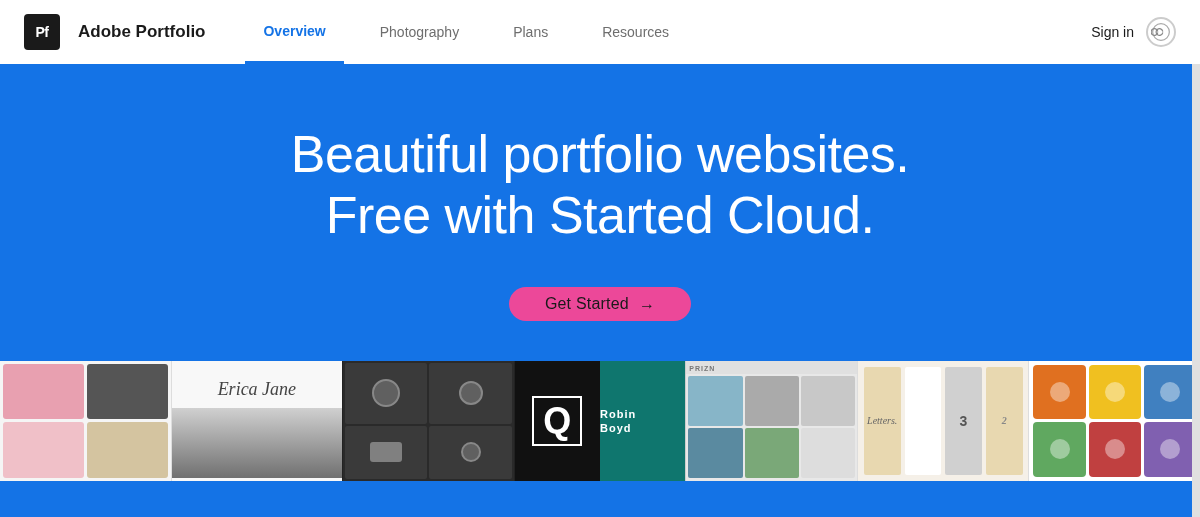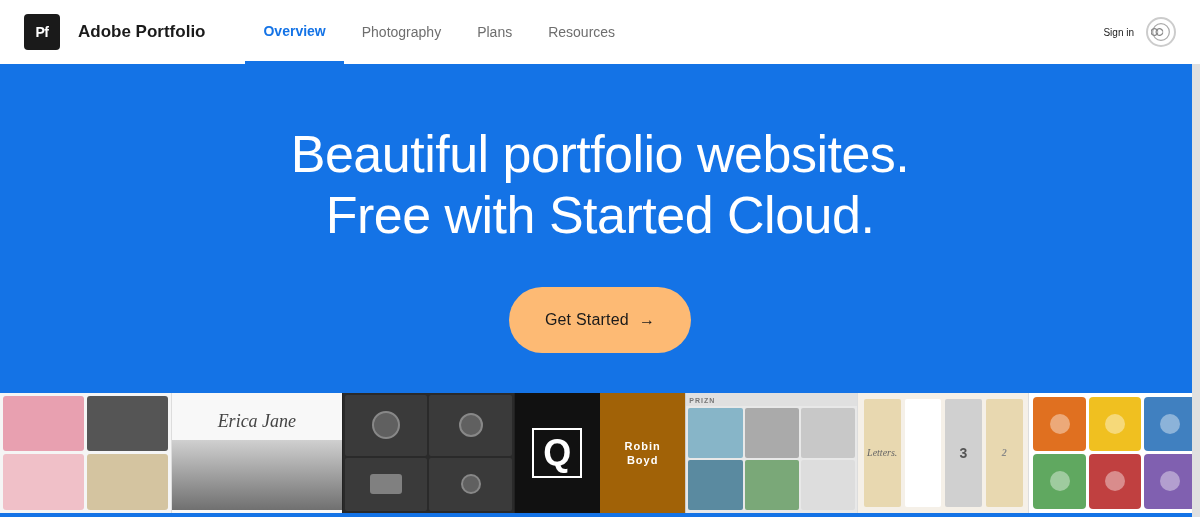--- a/index.html
+++ b/index.html
@@ -41,21 +41,21 @@
       letter-spacing: -0.5px;
     }
     .logo-text {
       font-size: 17px;
       font-weight: 600;
       color: #1a1a1a;
     }
     .nav-links {
       display: flex;
       align-items: center;
-      gap: 0;
+      gap: 18px;
       flex: 1;
       text-align: right;
     }
     .nav-link {
       padding: 0 18px;
       font-size: 14px;
       color: #6e6e6e;
       cursor: pointer;
       height: 64px;
       display: flex;
@@ -67,21 +67,21 @@
       font-weight: 700;
       border-bottom: 3px solid #1473e6;
     }
     .nav-right {
       display: flex;
       align-items: center;
       gap: 12px;
       margin-left: auto;
     }
     .sign-in {
-      font-size: 10px;
+      font-size: 14px;
       color: #1a1a1a;
       cursor: pointer;
     }
     .cc-icon {
       width: 30px;
       height: 30px;
       border-radius: 50%;
       border: 2px solid #ccc;
       display: flex;
       align-items: center;
@@ -107,25 +107,25 @@
     .hero-headline {
       font-size: 52px;
       font-weight: 400;
       color: #fff;
       text-align: center;
       line-height: 1.18;
       margin-bottom: 40px;
       letter-spacing: -0.5px;
     }
     .get-started-btn {
-      background: #fdba74;
+      background: #ec4899;
       color: #1a1a1a;
       border: none;
       border-radius: 40px;
-      padding: 24px 36px;
+      padding: 8px 36px;
       font-size: 16px;
       font-weight: 500;
       cursor: pointer;
       display: flex;
       align-items: center;
       gap: 10px;
       letter-spacing: 0.2px;
     }
 
     
@@ -235,24 +235,23 @@
       color: #fff;
       font-weight: 700;
       border: 2px solid #fff;
       width: 50px;
       height: 50px;
       display: flex;
       align-items: center;
       justify-content: center;
     }
     .t4-right {
-      background: #a16207;
+      background: #0f766e;
       display: flex;
       flex-direction: column;
-      align-items: center;
       justify-content: center;
       gap: 2px;
     }
     .t4-robin {
       color: #fff;
       font-size: 11px;
       font-weight: 700;
       letter-spacing: 1px;
     }
     .t4-boyd {

